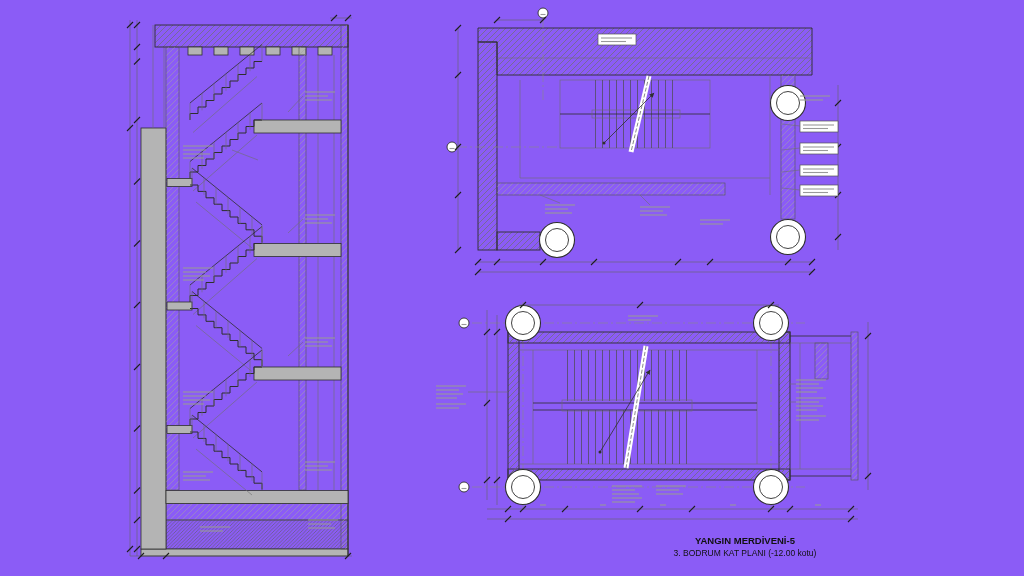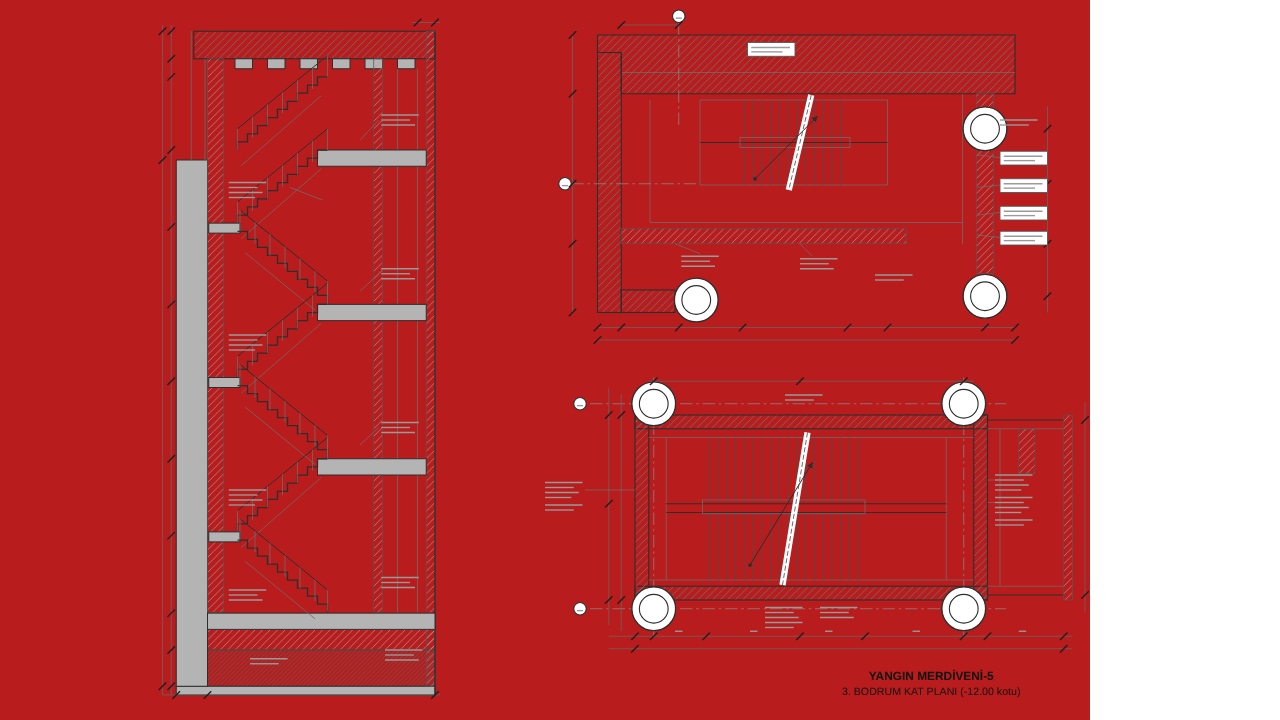--- a/index.html
+++ b/index.html
@@ -1,16 +1,16 @@
 <!DOCTYPE html>
 <html><head>
 <meta charset="utf-8">
 <style>
   html,body{margin:0;padding:0;background:#ffffff;}
-  .canvas{position:relative;width:872px;height:576px;background:#b91c1c;overflow:hidden;
+  .canvas{position:relative;width:1024px;height:576px;background:#8b5cf6;overflow:hidden;
           font-family:"Liberation Sans", sans-serif;}
   svg{position:absolute;left:0;top:0;}
   .ink{stroke:#2e2e2e;stroke-width:1;fill:none;}
   .mid{stroke:#2e2e2e;stroke-width:.8;fill:none;}
   .thin{stroke:#6e6e6e;stroke-width:.6;fill:none;}
   .wall{fill:#b4b4b4;stroke:#2e2e2e;stroke-width:.8;}
   .hatch{fill:url(#h45);stroke:#2e2e2e;stroke-width:.9;}
   .hatchL{fill:url(#h45L);stroke:#555;stroke-width:.6;}
   .ground{fill:url(#hD);stroke:#444;stroke-width:.7;}
   .treads{fill:url(#vlines);stroke:none;}

